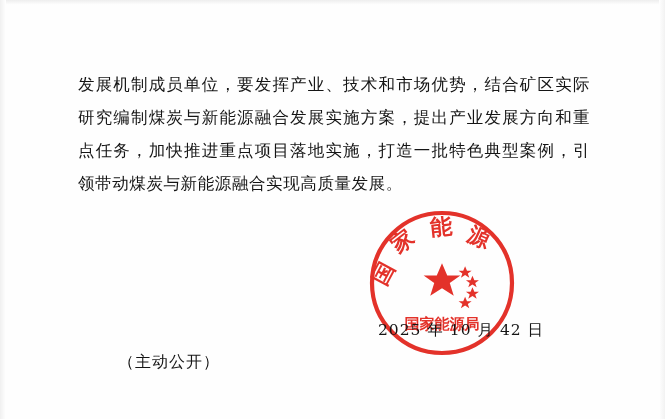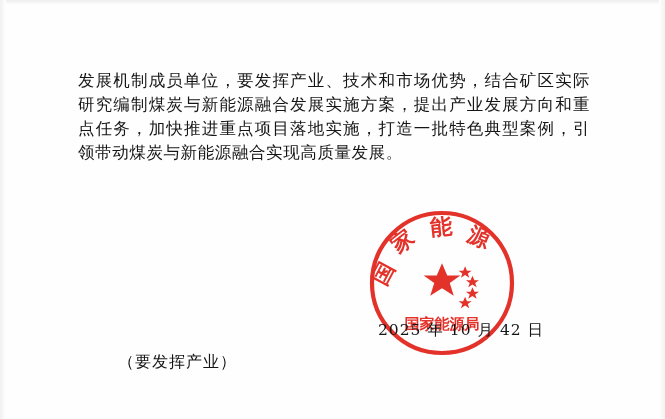--- a/index.html
+++ b/index.html
@@ -41,25 +41,26 @@
     height: 5px;
     background: linear-gradient(to bottom, #eeeeee, #ffffff);
   }
 
   .body-text {
     position: absolute;
     left: 78px;
     top: 52px;
     width: 512px;
     font-size: 16.5px;
-    line-height: 24px;
+    line-height: 33px;
     letter-spacing: 0.6px;
     text-align: justify;
     text-justify: inter-ideograph;
     color: #151515;
+    font-family: Liberation Mono, monospace;
   }
 
   .date-line {
     position: absolute;
     left: 378px;
     top: 320px;
     font-size: 15.5px;
     letter-spacing: 1px;
     color: #151515;
     white-space: nowrap;
@@ -142,15 +143,15 @@
         <text x="76" y="27" transform="rotate(-6 76 27)" text-anchor="middle">能</text>
         <text x="110" y="37" transform="rotate(24 110 37)" text-anchor="middle">源</text>
       </g>
 
       <text class="seal-bottom-text" x="76" y="122" text-anchor="middle">国家能源局</text>
     </svg>
   </div>
 
   <div class="date-line">2025 年 10 月 42 日</div>
 
-  <div class="disclosure">（要发挥产业）</div>
+  <div class="disclosure">（主动公开）</div>
 
 </div>
 
 </body></html>

